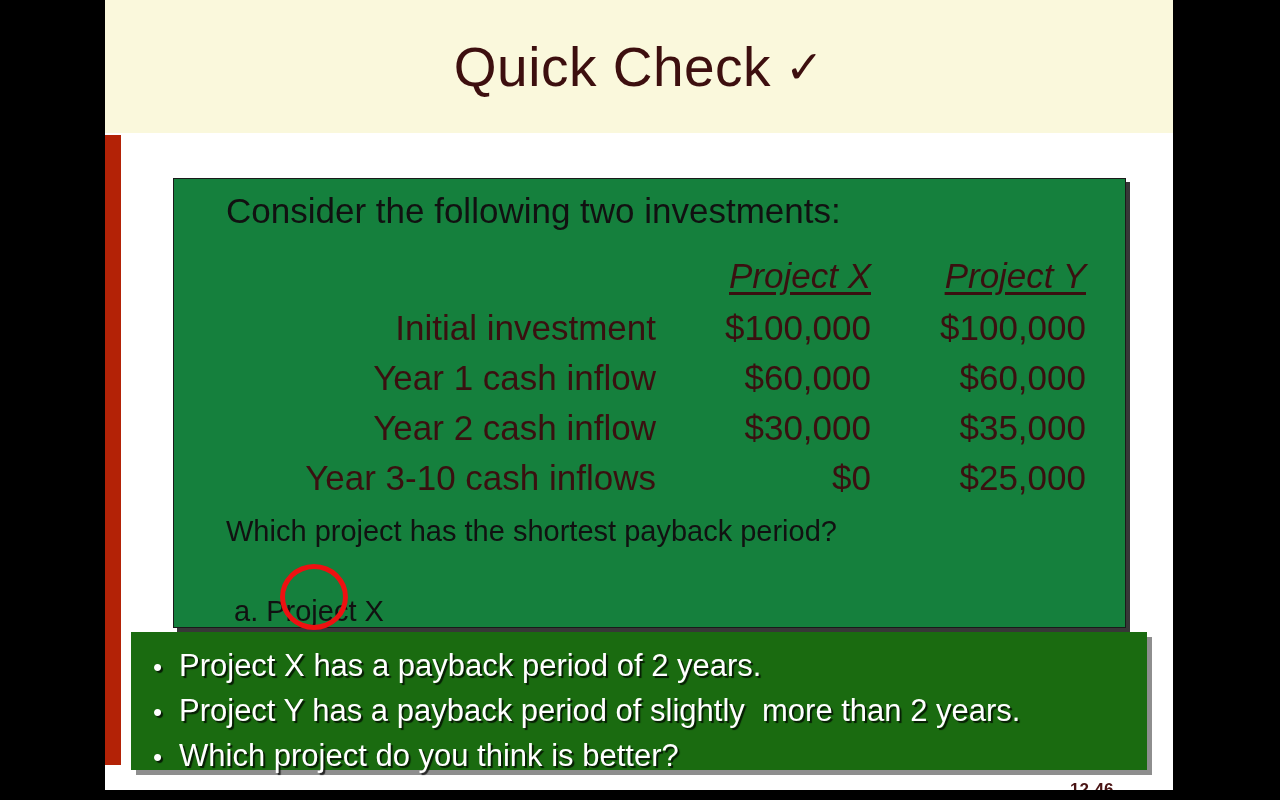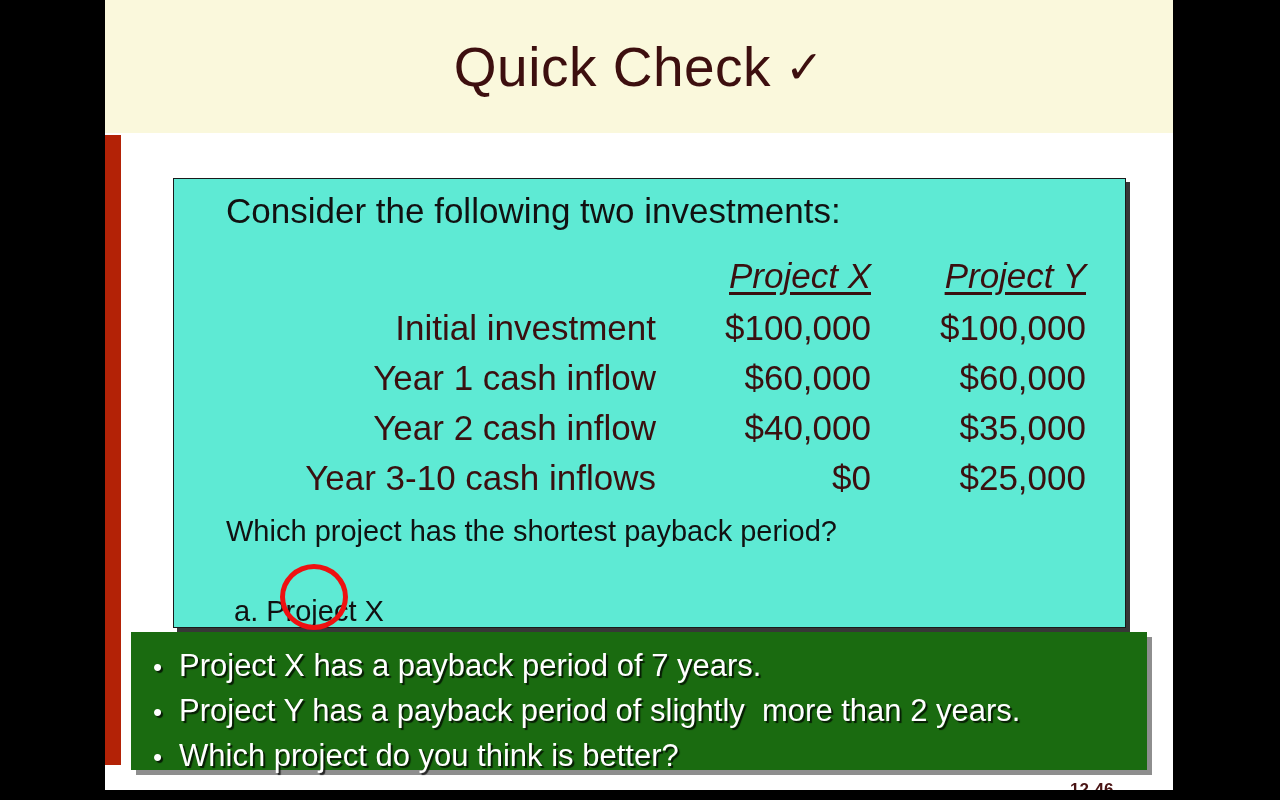--- a/index.html
+++ b/index.html
@@ -76,21 +76,21 @@
     background: #b32206;
   }
 
   
   #content-panel {
     position: absolute;
     left: 68px;
     top: 178px;
     width: 953px;
     height: 450px;
-    background: #5eead4;
+    background: #15803d;
     border: 1px solid #1a1a1a;
     box-shadow: 4px 4px 0 rgba(20,20,20,0.85);
     box-sizing: border-box;
     padding: 14px 0 0 0;
   }
 
   #intro-line {
     position: absolute;
     left: 52px;
     top: 12px;
@@ -234,21 +234,21 @@
             <td class="col-x">$100,000</td>
             <td class="col-y">$100,000</td>
           </tr>
           <tr>
             <td class="col-label">Year 1 cash inflow</td>
             <td class="col-x">$60,000</td>
             <td class="col-y">$60,000</td>
           </tr>
           <tr>
             <td class="col-label">Year 2 cash inflow</td>
-            <td class="col-x">$40,000</td>
+            <td class="col-x">$30,000</td>
             <td class="col-y">$35,000</td>
           </tr>
           <tr>
             <td class="col-label">Year 3-10 cash inflows</td>
             <td class="col-x">$0</td>
             <td class="col-y">$25,000</td>
           </tr>
         </tbody>
       </table>
 
@@ -256,21 +256,21 @@
 
       <div id="answer-line">a. Project X</div>
 
       <div id="answer-circle"></div>
 
     </div>
 
     <div id="callout">
       <div class="callout-item">
         <span class="callout-bullet">•</span>
-        <span>Project X has a payback period of 7 years.</span>
+        <span>Project X has a payback period of 2 years.</span>
       </div>
       <div class="callout-item">
         <span class="callout-bullet">•</span>
         <span>Project Y has a payback period of slightly  more than 2 years.</span>
       </div>
       <div class="callout-item">
         <span class="callout-bullet">•</span>
         <span>Which project do you think is better?</span>
       </div>
     </div>

